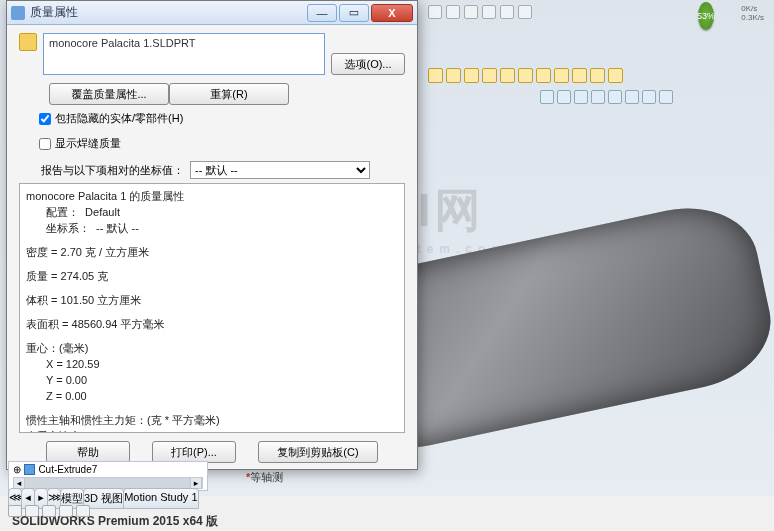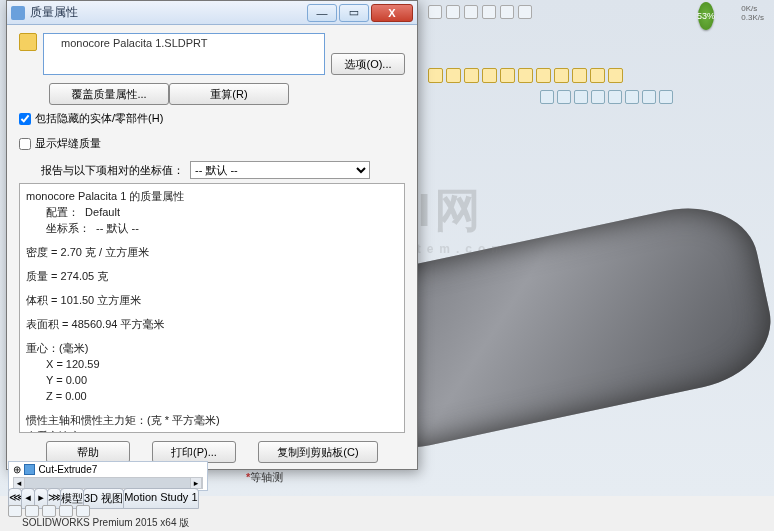--- a/index.html
+++ b/index.html
@@ -25,26 +25,26 @@
     .dialog { position:absolute; top:0; left:6px; width:412px; height:470px; background:#f4f4f4; border:1px solid #777; box-shadow:2px 3px 12px rgba(0,0,0,.35); }
     .titlebar{height:24px;background:linear-gradient(#eef3fb,#d4e2f4);display:flex;align-items:center;padding:0 4px;border-bottom:1px solid #9cb6d6;}
     .tb-icon{width:14px;height:14px;background:#6aa0dc;border-radius:2px;margin-right:5px;}
     .tb-title{flex:1;font-size:12px;color:#283850;}
     .tb-btn{width:30px;height:18px;border:1px solid #7fa9d6;background:linear-gradient(#eaf2fc,#cde0f4);border-radius:3px;margin-left:2px;display:flex;align-items:center;justify-content:center;font-size:11px;color:#234;}
     .tb-close{width:42px;background:linear-gradient(#e47a6e,#c8412e);color:#fff;font-weight:bold;border-color:#a03020;}
     
     .dialog-body{padding:8px 12px;}
     .filebox{display:flex;gap:6px;align-items:flex-start;margin-bottom:8px;}
     .file-icon{width:18px;height:18px;background:#f5d060;border:1px solid #c9a020;border-radius:2px;}
-    .file-input{flex:1;height:42px;border:1px solid #6fa0d8;background:#fff;padding:3px 17px;font-size:11px;color:#333;}
+    .file-input{flex:1;height:42px;border:1px solid #6fa0d8;background:#fff;padding:3px 5px;font-size:11px;color:#333;}
     .opt-btn{width:74px;height:22px;border:1px solid #888;background:linear-gradient(#fdfdfd,#e4e4e4);border-radius:3px;font-size:11px;display:flex;align-items:center;justify-content:center;margin-top:20px;}
     
     .btnrow{display:flex;margin:6px 0 6px 30px;}
     .btn{width:120px;height:22px;border:1px solid #888;background:linear-gradient(#fdfdfd,#e4e4e4);border-radius:3px;display:flex;align-items:center;justify-content:center;font-size:11px;}
-    .chk{display:flex;align-items:center;gap:4px;margin:4px 0 10px 0;font-size:11px;}
+    .chk{display:flex;align-items:center;gap:4px;margin:4px 0 10px 20px;font-size:11px;}
     .chk input{width:12px;height:12px;}
     
     .coord-row{display:flex;align-items:center;gap:6px;margin:2px 0 4px 22px;font-size:11px;}
     .coord-row select{width:180px;height:18px;border:1px solid #999;font-size:11px;background:#fff;}
     
     .results{border:1px solid #aaa;background:#fff;height:250px;overflow:auto;padding:4px 6px;font-size:11px;line-height:16px;color:#222;}
     .results .indent{padding-left:20px;}
     .results .row{white-space:pre;}
     
     .dlg-bottom{position:absolute;bottom:6px;left:0;right:0;display:flex;gap:22px;justify-content:center;}
@@ -57,21 +57,21 @@
     .scroll-h{height:12px;background:#e4e8ee;border:1px solid #c4c8ce;margin-top:2px;display:flex;}
     .scroll-h span{width:11px;text-align:center;border-right:1px solid #c4c8ce;font-size:9px;}
     
     .viewtag{position:absolute;left:230px;bottom:46px;font-size:11px;color:#333;margin-left:16px;}
     .viewtag b{color:#b03030;}
     
     .tabs{position:absolute;left:8px;bottom:22px;display:flex;gap:0;font-size:11px;}
     .tabs span{padding:2px 0;border:1px solid #b0b8c4;background:linear-gradient(#f4f7fb,#dfe6ee);border-top-left-radius:4px;border-top-right-radius:4px;margin-right:-1px;}
     .tabs .tabctl{width:14px;padding:2px 0;text-align:center;}
     body{height:531px;}
-    .status{position:absolute;left:22px;bottom:2px;font-size:10px;color:#333;}
+    .status{position:absolute;left:12px;bottom:2px;font-size:12px;color:#333;font-weight:bold;}
   </style>
 </head>
 <body>
 
 <div class="viewport">
   <div class="watermark">GXI网<small>gxlsystem.com</small></div>
 </div>
 
 <div class="top-tool">
   <span></span>

